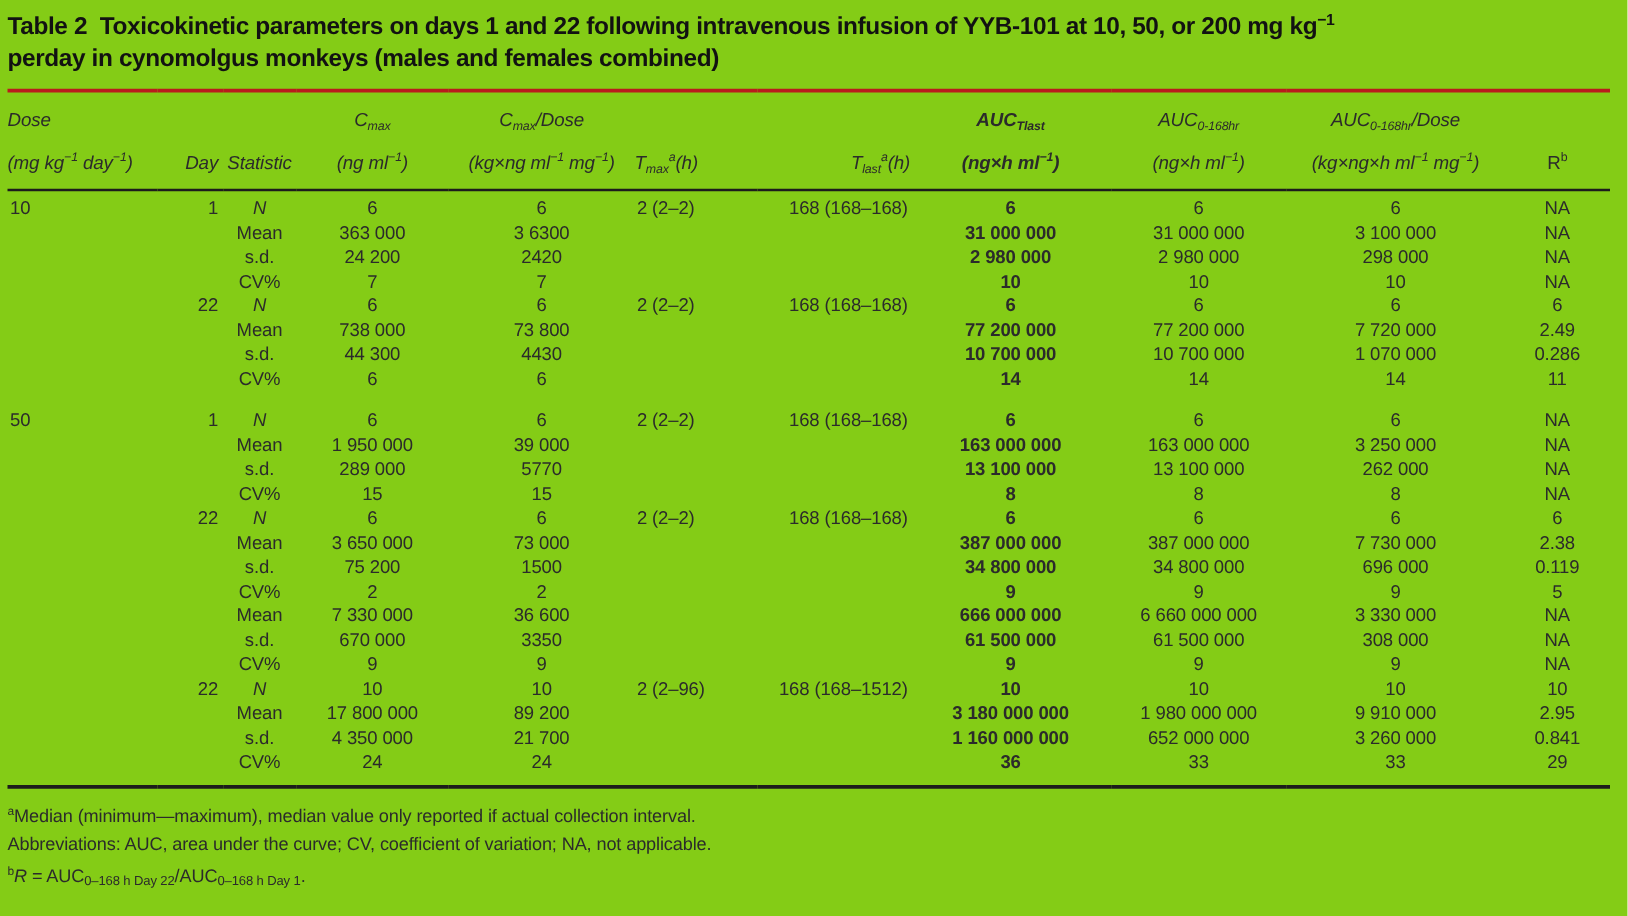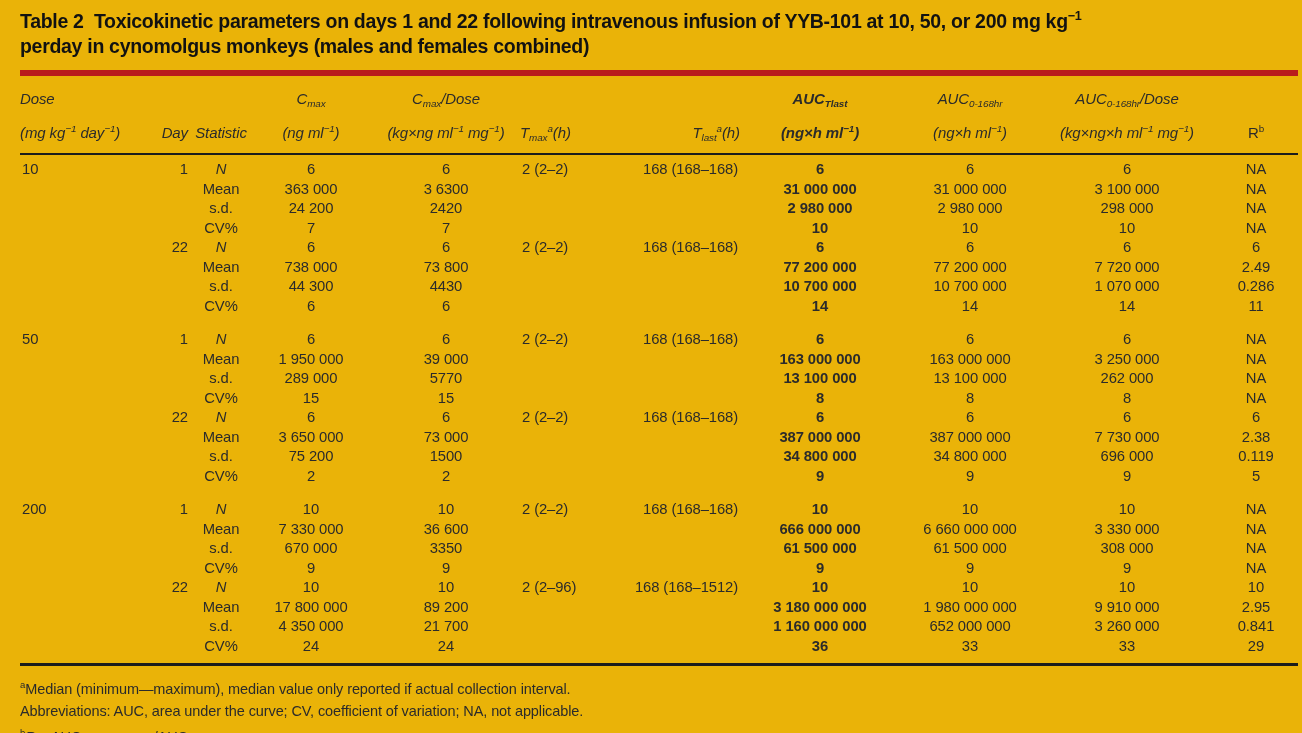--- a/index.html
+++ b/index.html
@@ -1,22 +1,22 @@
 <!DOCTYPE html>
 <html><head>
 <meta charset="utf-8">
 <style>
   html,body { margin:0; padding:0; background:#ffffff; }
   body { font-family:"Liberation Sans","DejaVu Sans",sans-serif; color:#242424; }
-  .page { width:1302px; height:733px; box-sizing:border-box; padding:8px 14px 0 20px; overflow:hidden; background:#eab308; }
+  .page { width:1302px; height:733px; box-sizing:border-box; padding:8px 14px 0 6px; overflow:hidden; background:#84cc16; }
 
   .title { font-size:19.5px; font-weight:bold; color:#121212; line-height:1.3; letter-spacing:-0.3px; margin:0 0 11px 0; }
   .title sup { font-size:65%; }
 
-  table.tox { width:100%; border-collapse:collapse; table-layout:fixed; border-top:6px solid #b91c1c; letter-spacing:-0.1px; }
+  table.tox { width:100%; border-collapse:collapse; table-layout:fixed; border-top:3px solid #b91c1c; letter-spacing:-0.1px; }
   thead th { font-weight:normal; font-style:italic; font-size:15px; color:#2b2b2b; vertical-align:bottom; padding:14px 0 12px 0; border-bottom:2.5px solid #1c1c1c; white-space:nowrap; }
   thead th .hl1 { margin-bottom:16px; }
   thead th.c-r { font-style:normal; }
   sup { font-size:66%; }
   sub { font-size:66%; vertical-align:baseline; position:relative; top:0.28em; }
 
   tbody { border-bottom:3px solid #1c1c1c; }
   tbody td { font-size:14.8px; line-height:19.5px; white-space:nowrap; padding:0 2px; color:#2b2b2b; }
   tbody tr:first-child td { padding-top:5px; }
   tbody tr:last-child td { padding-bottom:7px; }
@@ -290,33 +290,20 @@
           <td class="c-statistic">CV%</td>
           <td class="c-cmax">2</td>
           <td class="c-cmax_dose">2</td>
           <td class="c-tmax"></td>
           <td class="c-tlast"></td>
           <td class="c-auc_tlast">9</td>
           <td class="c-auc_0_168">9</td>
           <td class="c-auc_0_168_dose">9</td>
           <td class="c-r">5</td>
         </tr>
-        <tr class="group-start">
-          <td class="c-dose">200</td>
-          <td class="c-day">1</td>
-          <td class="c-statistic"><i>N</i></td>
-          <td class="c-cmax">10</td>
-          <td class="c-cmax_dose">10</td>
-          <td class="c-tmax">2 (2–2)</td>
-          <td class="c-tlast">168 (168–168)</td>
-          <td class="c-auc_tlast">10</td>
-          <td class="c-auc_0_168">10</td>
-          <td class="c-auc_0_168_dose">10</td>
-          <td class="c-r">NA</td>
-        </tr>
         <tr>
           <td class="c-dose"></td>
           <td class="c-day"></td>
           <td class="c-statistic">Mean</td>
           <td class="c-cmax">7 330 000</td>
           <td class="c-cmax_dose">36 600</td>
           <td class="c-tmax"></td>
           <td class="c-tlast"></td>
           <td class="c-auc_tlast">666 000 000</td>
           <td class="c-auc_0_168">6 660 000 000</td>

